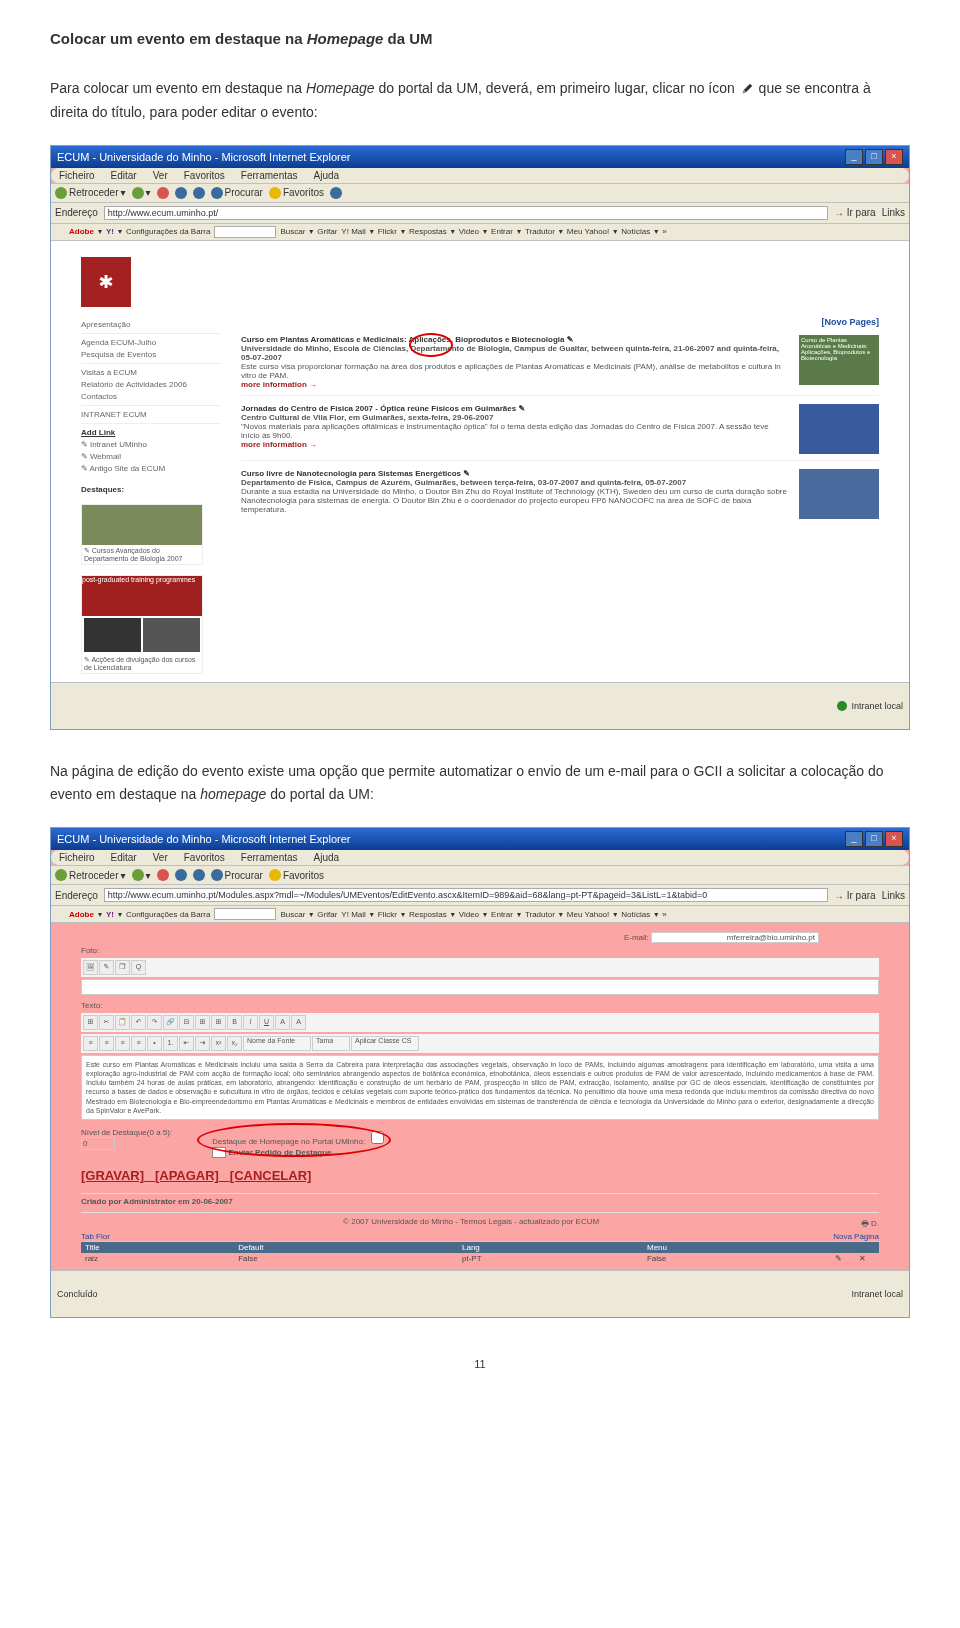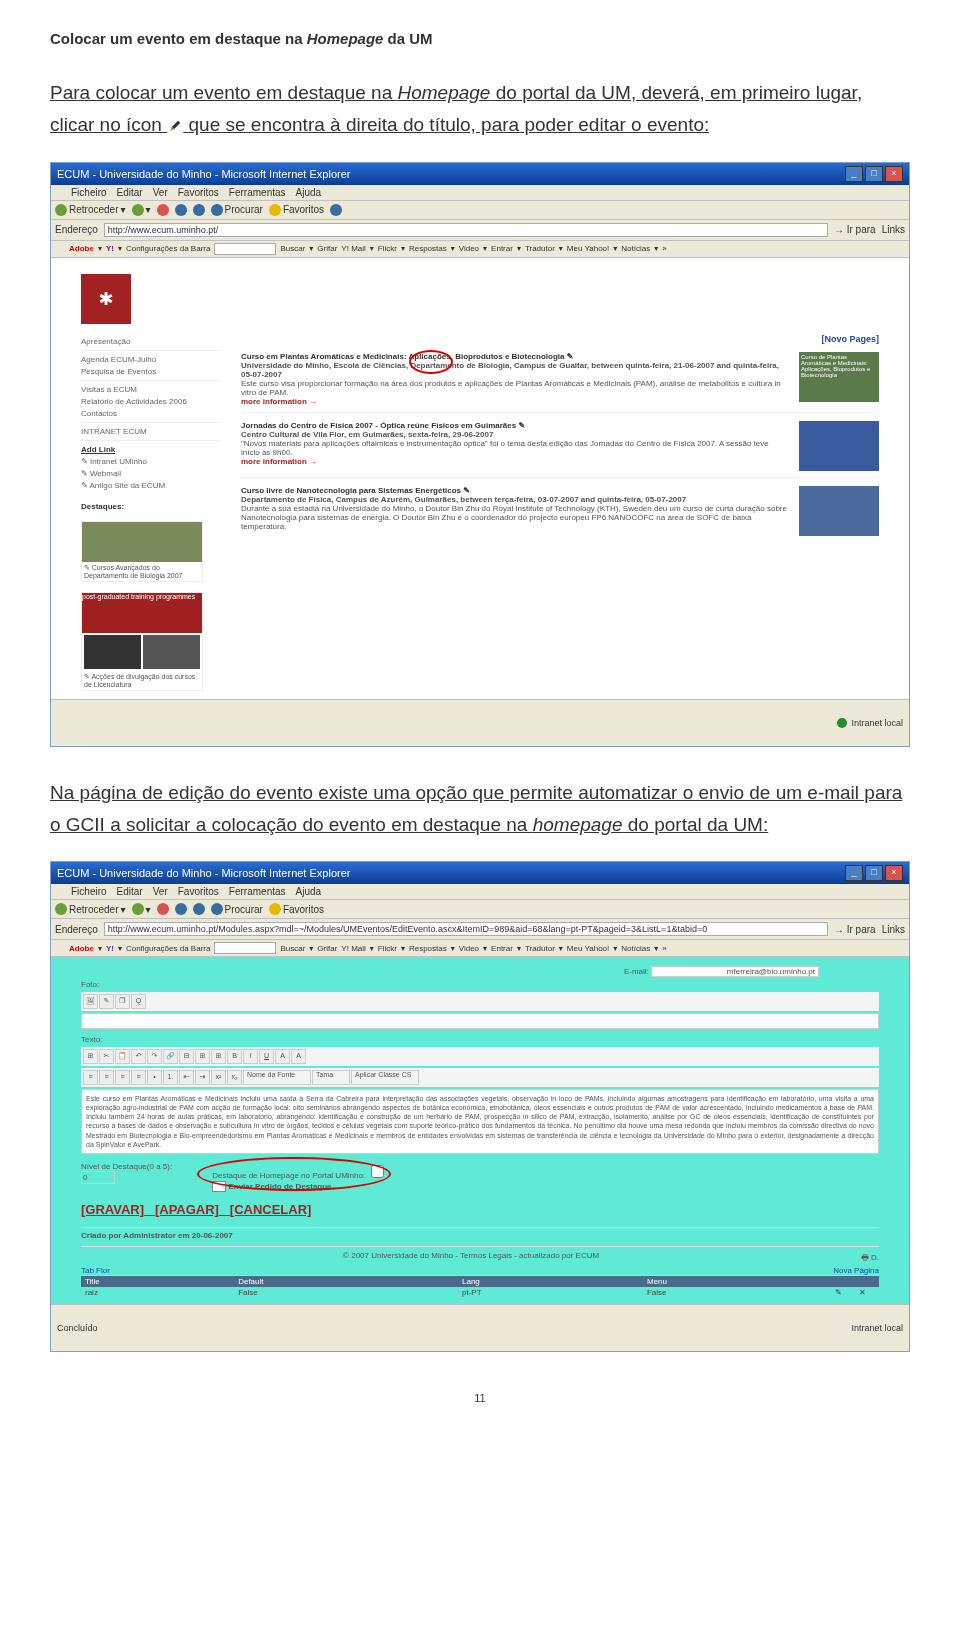--- a/index.html
+++ b/index.html
@@ -13,38 +13,37 @@
     }
     .heading {
       font-size: 15px;
       font-weight: bold;
       margin-bottom: 30px;
     }
     .heading-italic {
       font-style: italic;
     }
     .paragraph {
-      font-size: 19px;
+      font-size: 14px;
       line-height: 1.7;
       margin: 20px 0;
-      text-decoration: underline;
     }
     .paragraph .hp-italic {
       font-style: italic;
     }
     .pen-icon {
       display: inline-block;
       width: 12px;
       height: 12px;
       vertical-align: middle;
       margin: 0 2px;
     }
     .browser-frame {
       border: 1px solid #7e9ec9;
-      background: #5eead4;
+      background: #fca5a5;
       margin: 10px 0 30px 0;
     }
     .titlebar {
       background: linear-gradient(to bottom, #2b6cd4, #0a3d91);
       color: #fff;
       font-size: 11px;
       padding: 3px 6px;
       display: flex;
       align-items: center;
       justify-content: space-between;
@@ -61,24 +60,25 @@
       text-align: center;
       line-height: 12px;
       font-size: 9px;
       color: #fff;
     }
     .win-btn.min { background: #4a7ec5; }
     .win-btn.max { background: #4a7ec5; }
     .menubar {
       background: #ece9d8;
       font-size: 10px;
-      padding: 2px 20px;
-      display: flex;
-      gap: 10px;
+      padding: 2px 8px;
+      display: flex;
+      gap: 16px;
       border-bottom: 1px solid #c0c0c0;
+      border-radius: 8px;
     }
     .toolbar {
       background: #ece9d8;
       font-size: 10px;
       padding: 3px 4px;
       display: flex;
       gap: 6px;
       align-items: center;
       border-bottom: 1px solid #c0c0c0;
     }

